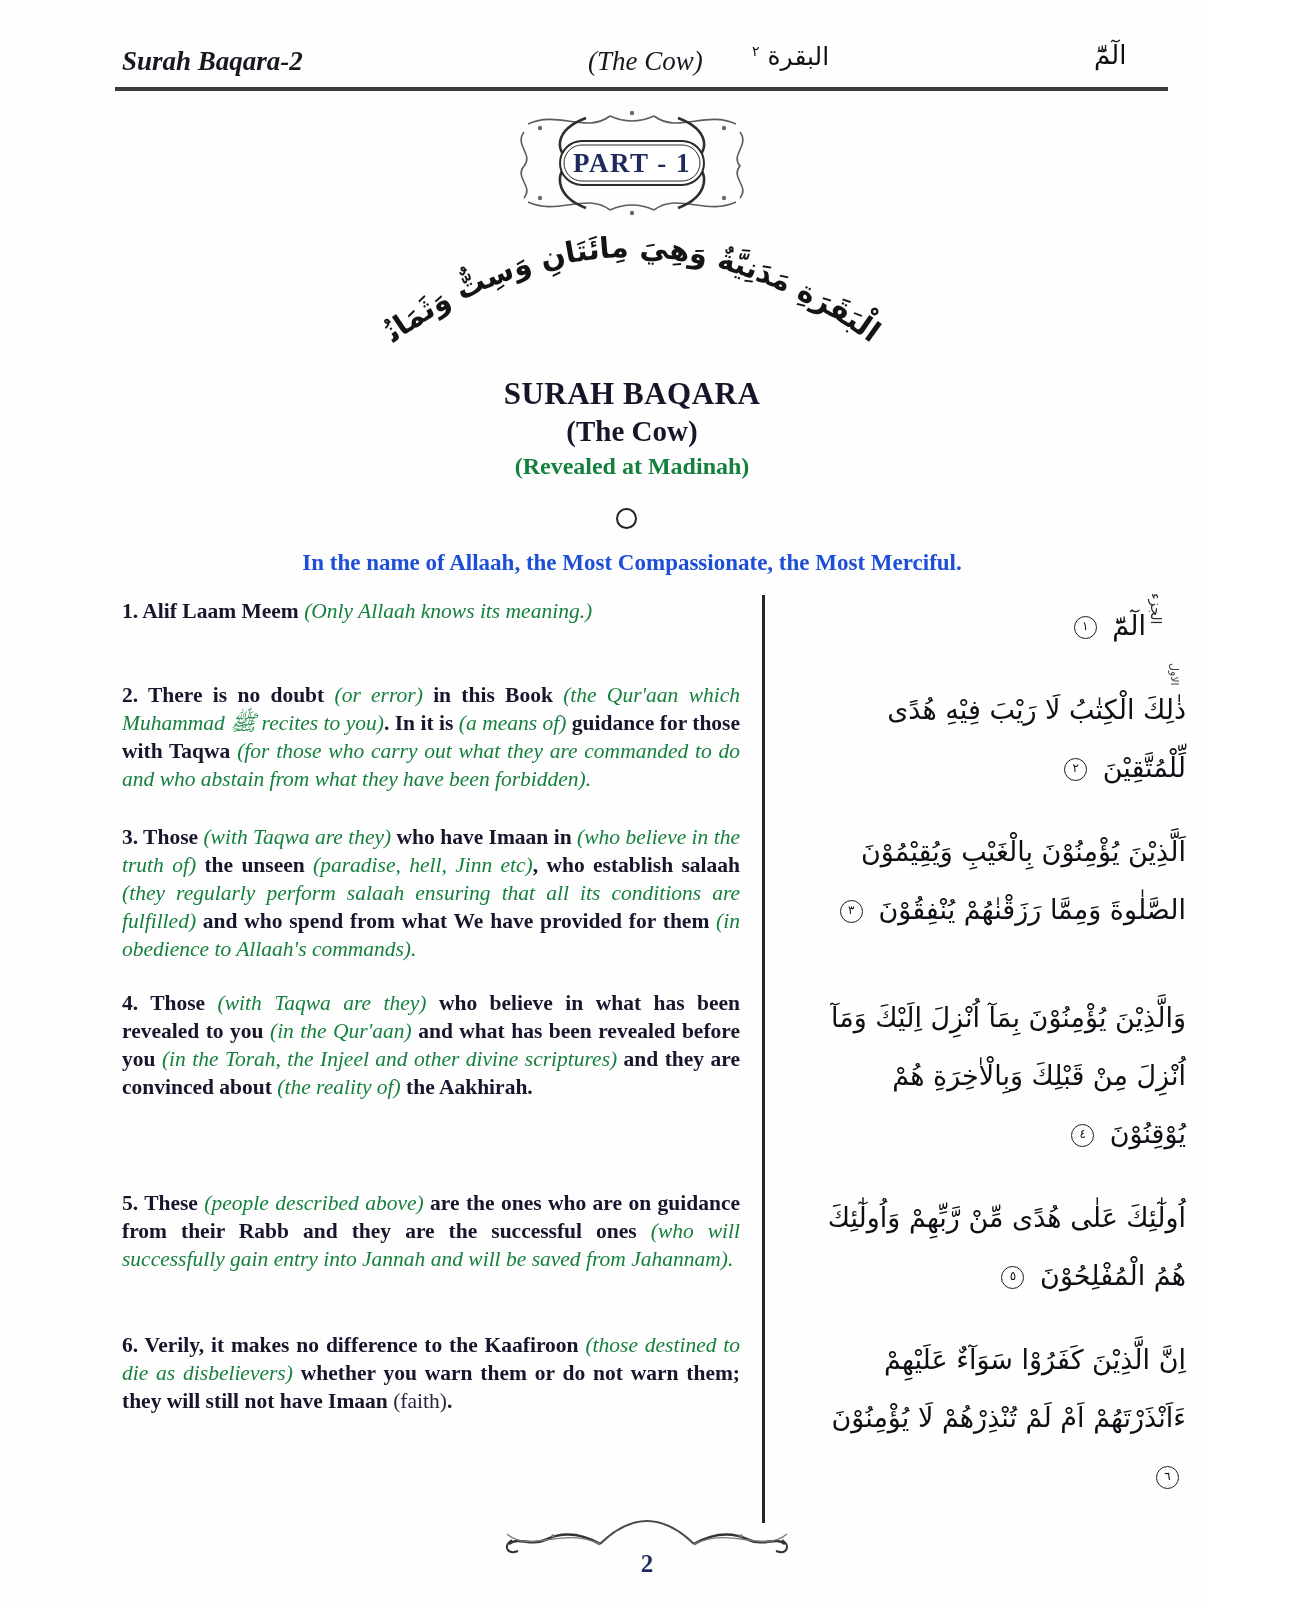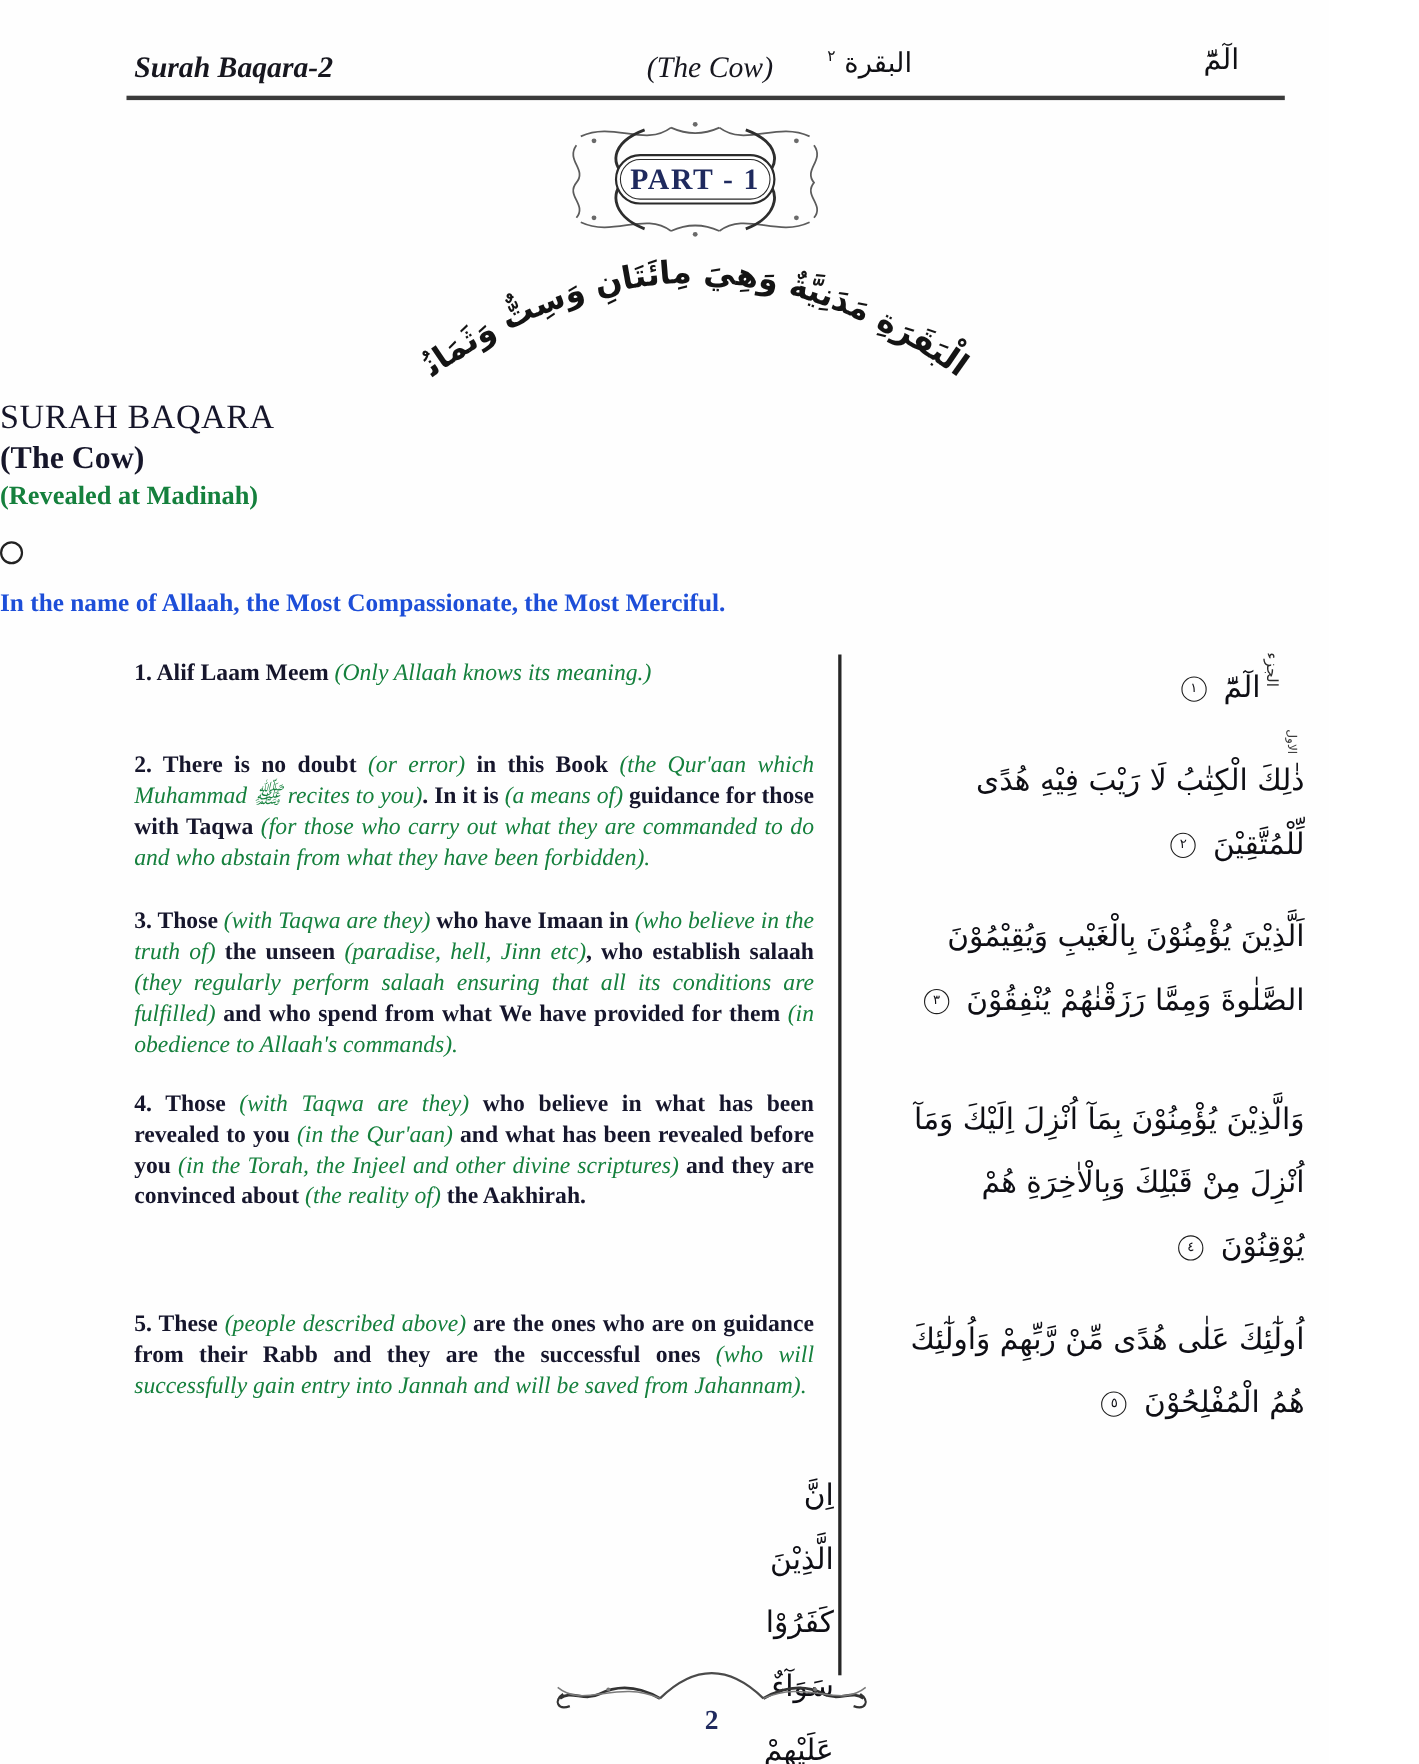--- a/index.html
+++ b/index.html
@@ -8,24 +8,24 @@
 
   
   .hdr-left{position:absolute;left:122px;top:46px;font-style:italic;font-weight:bold;font-size:27px;color:#17171f;}
   .hdr-center{position:absolute;left:588px;top:46px;font-style:italic;font-size:27px;color:#17171f;}
   .hdr-ar{position:absolute;left:752px;top:42px;font-family:"DejaVu Sans",sans-serif;font-size:25px;direction:rtl;color:#101014;}
   .hdr-ar sup{font-size:14px;}
   .hdr-juz{position:absolute;left:1094px;top:40px;font-family:"DejaVu Sans",sans-serif;font-size:26px;color:#101014;}
   .hdr-rule{position:absolute;left:115px;top:87px;width:1053px;height:4px;background:#3b3b3b;}
 
   
-  .center-stack{position:absolute;left:0;top:106px;width:1264px;text-align:left;}
+  .center-stack{position:absolute;left:0;top:106px;width:1264px;text-align:center;}
   .part-orn{display:block;margin:0 auto;}
   .calli{display:block;margin:6px auto 0;}
-  .surah-name{font-size:31px;font-weight:normal;color:#16162a;margin-top:5px;letter-spacing:.5px;}
+  .surah-name{font-size:31px;font-weight:bold;color:#16162a;margin-top:20px;letter-spacing:.5px;}
   .surah-cow{font-size:29px;font-weight:bold;color:#16162a;margin-top:3px;}
   .surah-rev{font-size:24px;font-weight:bold;color:#15803d;margin-top:5px;}
   .bismillah{font-family:"DejaVu Sans",sans-serif;font-size:35px;color:#111;margin-top:16px;direction:rtl;}
   .bis-circle{display:inline-block;width:17px;height:17px;border:2px solid #222;border-radius:50%;margin-right:12px;vertical-align:middle;}
   .bis-tr{font-size:23px;font-weight:bold;color:#1d4ed8;margin-top:14px;}
 
   
   .verses{position:absolute;left:122px;top:597px;width:1116px;display:grid;
           grid-template-columns:618px 70px 428px;row-gap:26px;align-items:start;}
   .v-en{font-size:21.5px;line-height:28px;text-align:justify;color:#26263c;}
@@ -116,20 +116,21 @@
       <div class="v-ar"><span>ذٰلِكَ الْكِتٰبُ لَا رَيْبَ فِيْهِ هُدًى لِّلْمُتَّقِيْنَ </span><span class="ayah-mark">٢</span></div>
       <div class="v-en"><b>3. Those </b><i>(with Taqwa are they)</i><b> who have Imaan in </b><i>(who believe in the truth of)</i><b> the unseen </b><i>(paradise, hell, Jinn etc)</i><b>, who establish salaah </b><i>(they regularly perform salaah ensuring that all its conditions are fulfilled)</i><b> and who spend from what We have provided for them </b><i>(in obedience to Allaah's commands).</i></div>
       <div></div>
       <div class="v-ar"><span>اَلَّذِيْنَ يُؤْمِنُوْنَ بِالْغَيْبِ وَيُقِيْمُوْنَ الصَّلٰوةَ وَمِمَّا رَزَقْنٰهُمْ يُنْفِقُوْنَ </span><span class="ayah-mark">٣</span></div>
       <div class="v-en"><b>4. Those </b><i>(with Taqwa are they)</i><b> who believe in what has been revealed to you </b><i>(in the Qur'aan)</i><b> and what has been revealed before you </b><i>(in the Torah, the Injeel and other divine scriptures)</i><b> and they are convinced about </b><i>(the reality of)</i><b> the Aakhirah.</b></div>
       <div></div>
       <div class="v-ar"><span>وَالَّذِيْنَ يُؤْمِنُوْنَ بِمَآ اُنْزِلَ اِلَيْكَ وَمَآ اُنْزِلَ مِنْ قَبْلِكَ وَبِالْاٰخِرَةِ هُمْ يُوْقِنُوْنَ </span><span class="ayah-mark">٤</span></div>
       <div class="v-en"><b>5. These </b><i>(people described above)</i><b> are the ones who are on guidance from their Rabb and they are the successful ones </b><i>(who will successfully gain entry into Jannah and will be saved from Jahannam).</i></div>
       <div></div>
       <div class="v-ar"><span>اُولٰٓئِكَ عَلٰى هُدًى مِّنْ رَّبِّهِمْ وَاُولٰٓئِكَ هُمُ الْمُفْلِحُوْنَ </span><span class="ayah-mark">٥</span></div>
+      <div class="v-en"><b>6. Verily, it makes no difference to the Kaafiroon </b><i>(those destined to die as disbelievers)</i><b> whether you warn them or do not warn them; they will still not have Imaan </b><span>(faith)</span><b>.</b></div>
       <div></div>
       <div class="v-ar"><span>اِنَّ الَّذِيْنَ كَفَرُوْا سَوَآءٌ عَلَيْهِمْ ءَاَنْذَرْتَهُمْ اَمْ لَمْ تُنْذِرْهُمْ لَا يُؤْمِنُوْنَ </span><span class="ayah-mark">٦</span></div>
     </section>
 
   <svg class="footer-orn" width="300" height="84" viewBox="0 0 300 84">
     <g id="flwing" fill="none">
       <path d="M103,48 C82,36 64,36 48,44 C34,51 22,40 12,48" stroke="#333333" stroke-width="2.6"></path>
       <path d="M10,38 C34,58 64,30 103,48" stroke="#7a7a7a" stroke-width="1.4"></path>
       <path d="M15,44 C6,50 10,59 21,55" stroke="#333333" stroke-width="2"></path>
       <circle cx="56" cy="40" r="1.8" fill="#777777"></circle>

